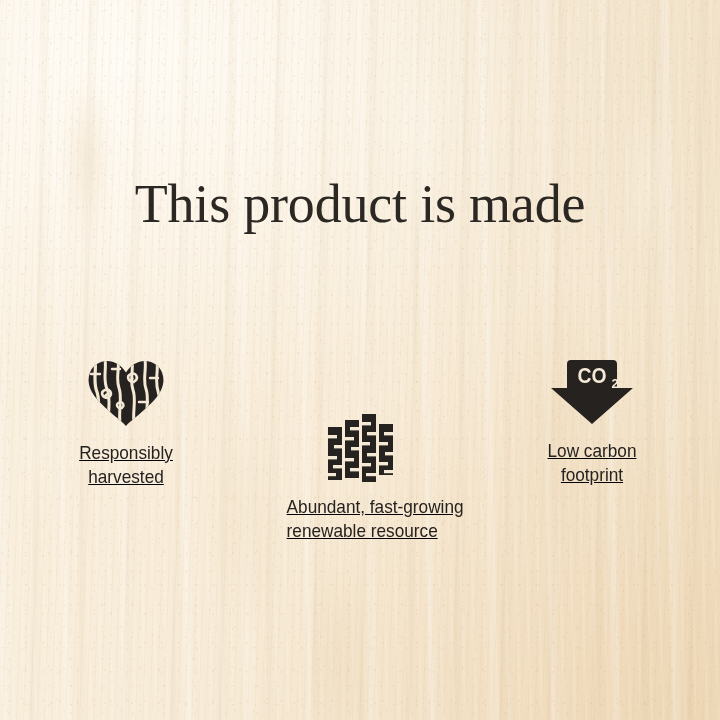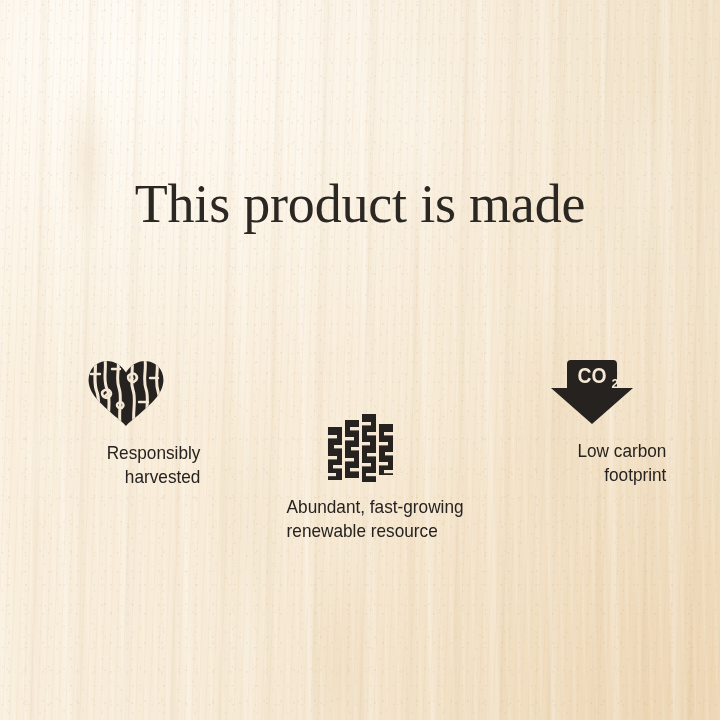--- a/index.html
+++ b/index.html
@@ -133,21 +133,22 @@
   .features {
     position: absolute;
     top: 352px;
     left: 0;
     width: 720px;
     height: 230px;
   }
 
   .feature {
     position: absolute;
-    text-align: right;
+    text-align: center;
+    text-decoration: underline;
   }
 
   .feature .icon-wrap {
     display: flex;
     align-items: flex-end;
     justify-content: center;
   }
 
   .feature .caption {
     margin-top: 13px;

